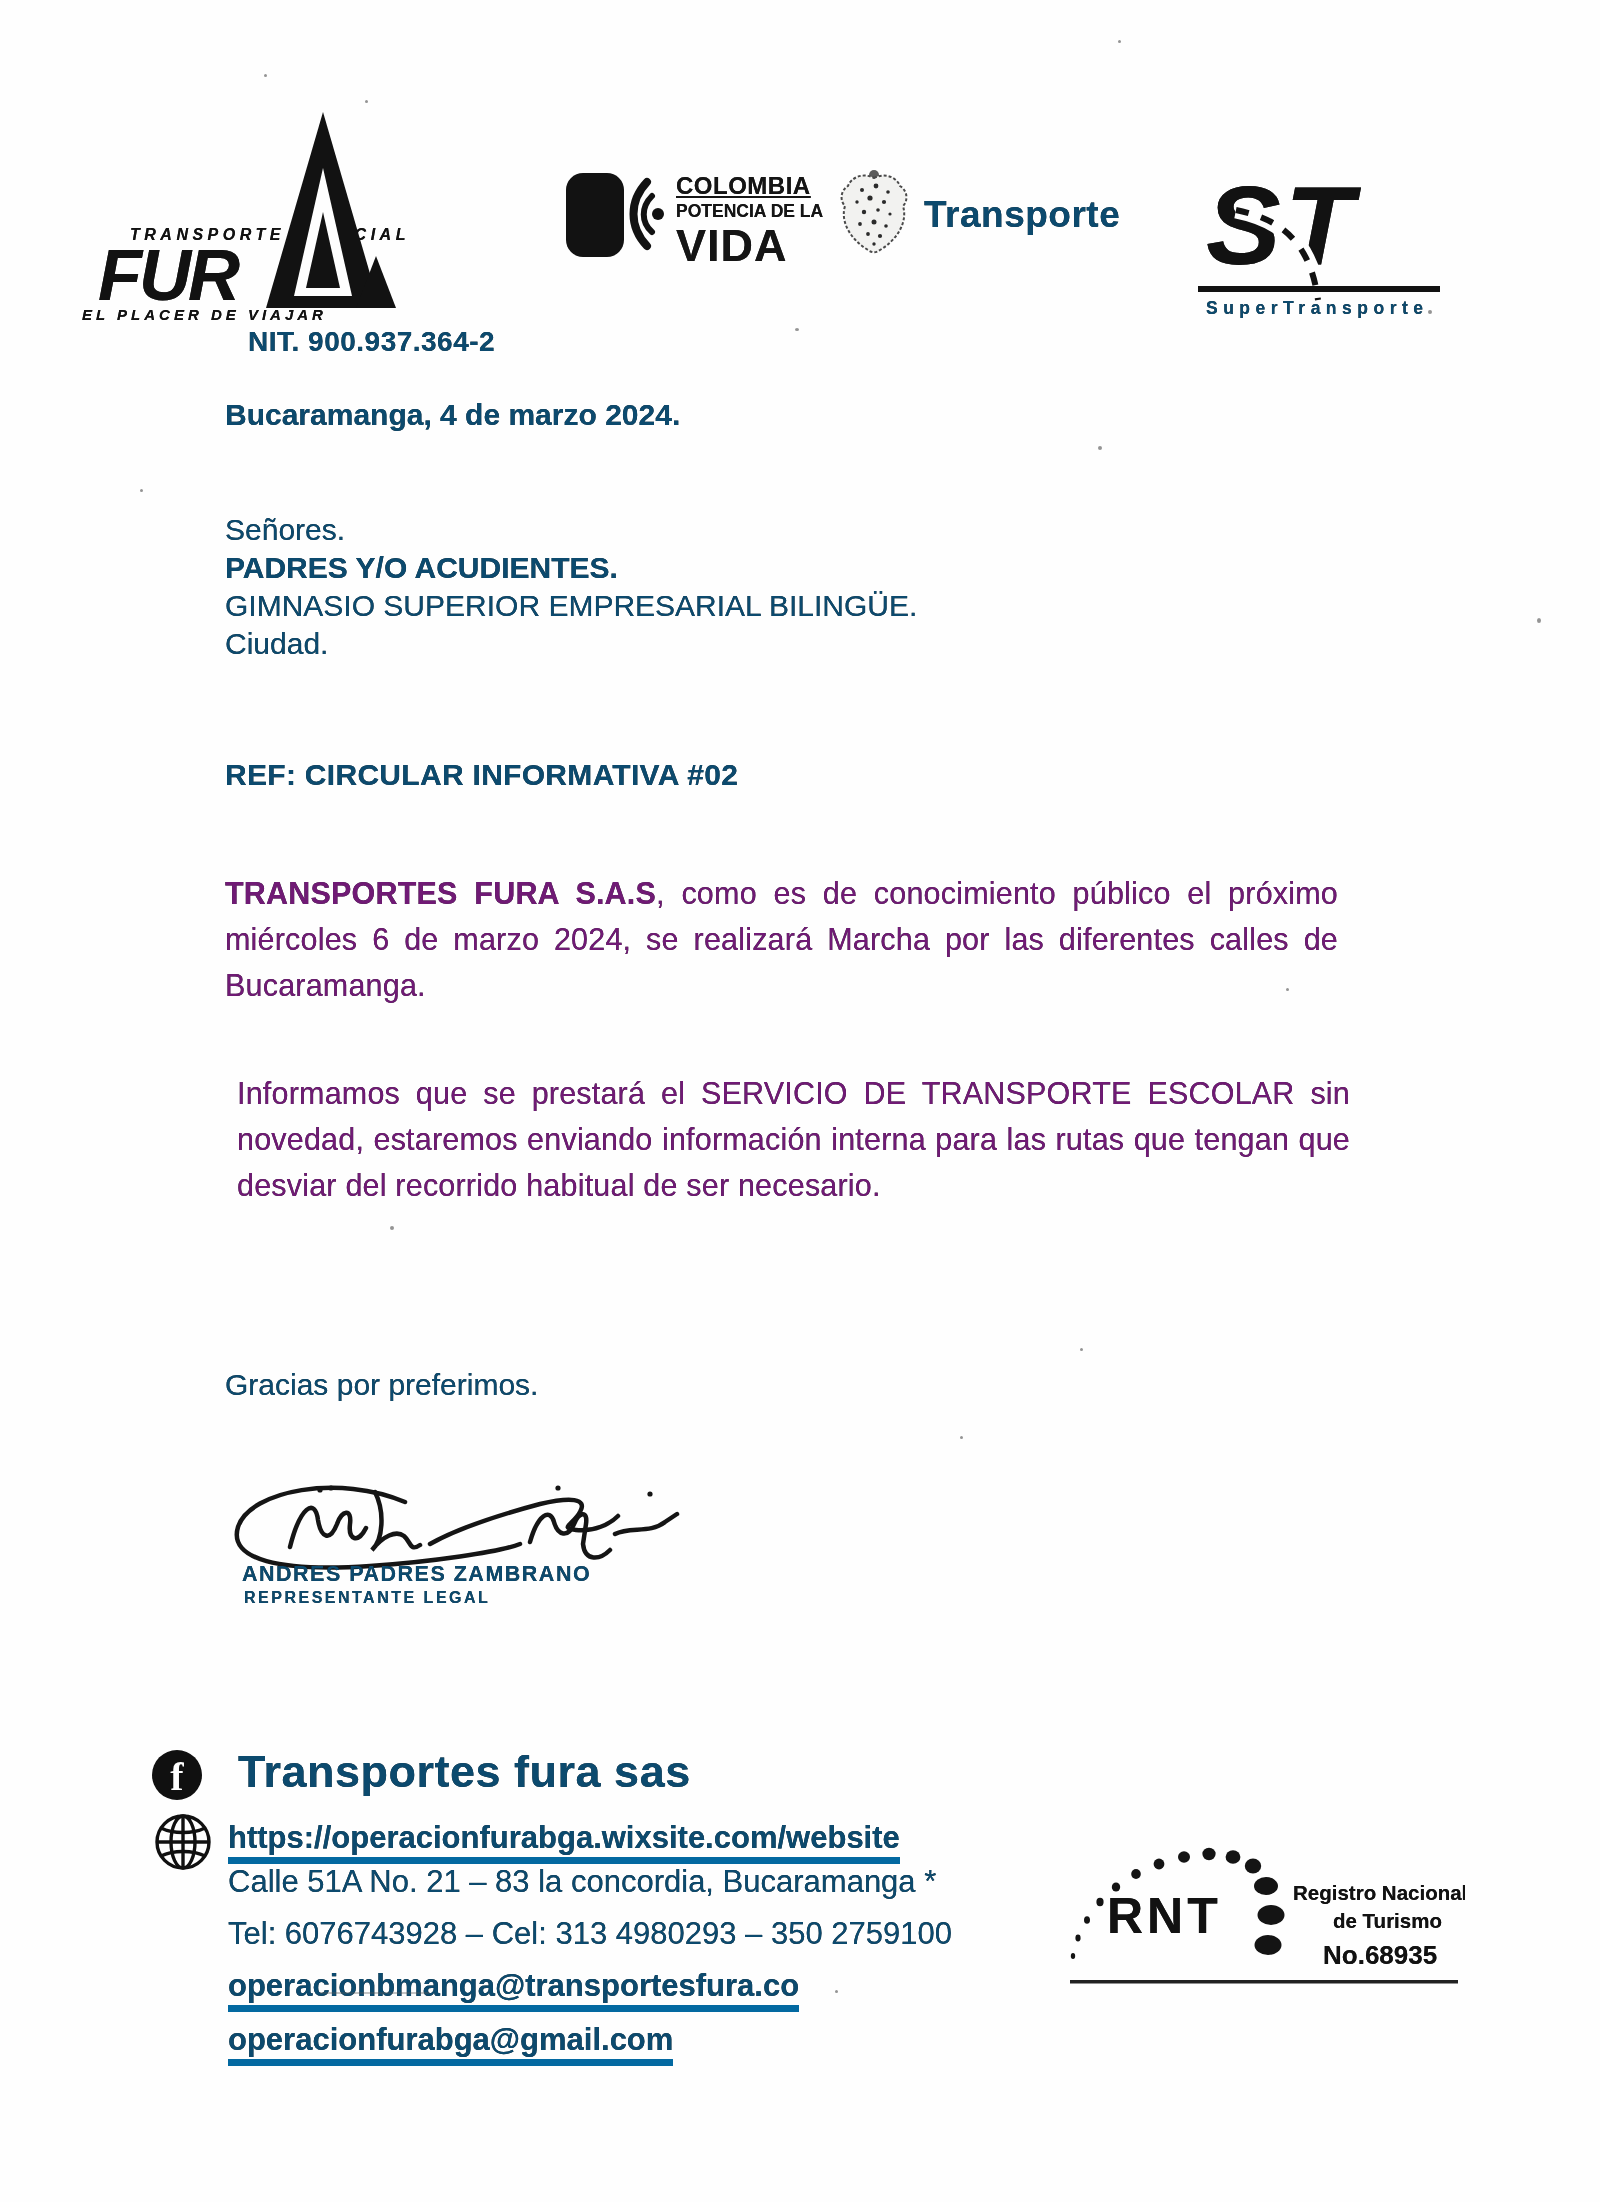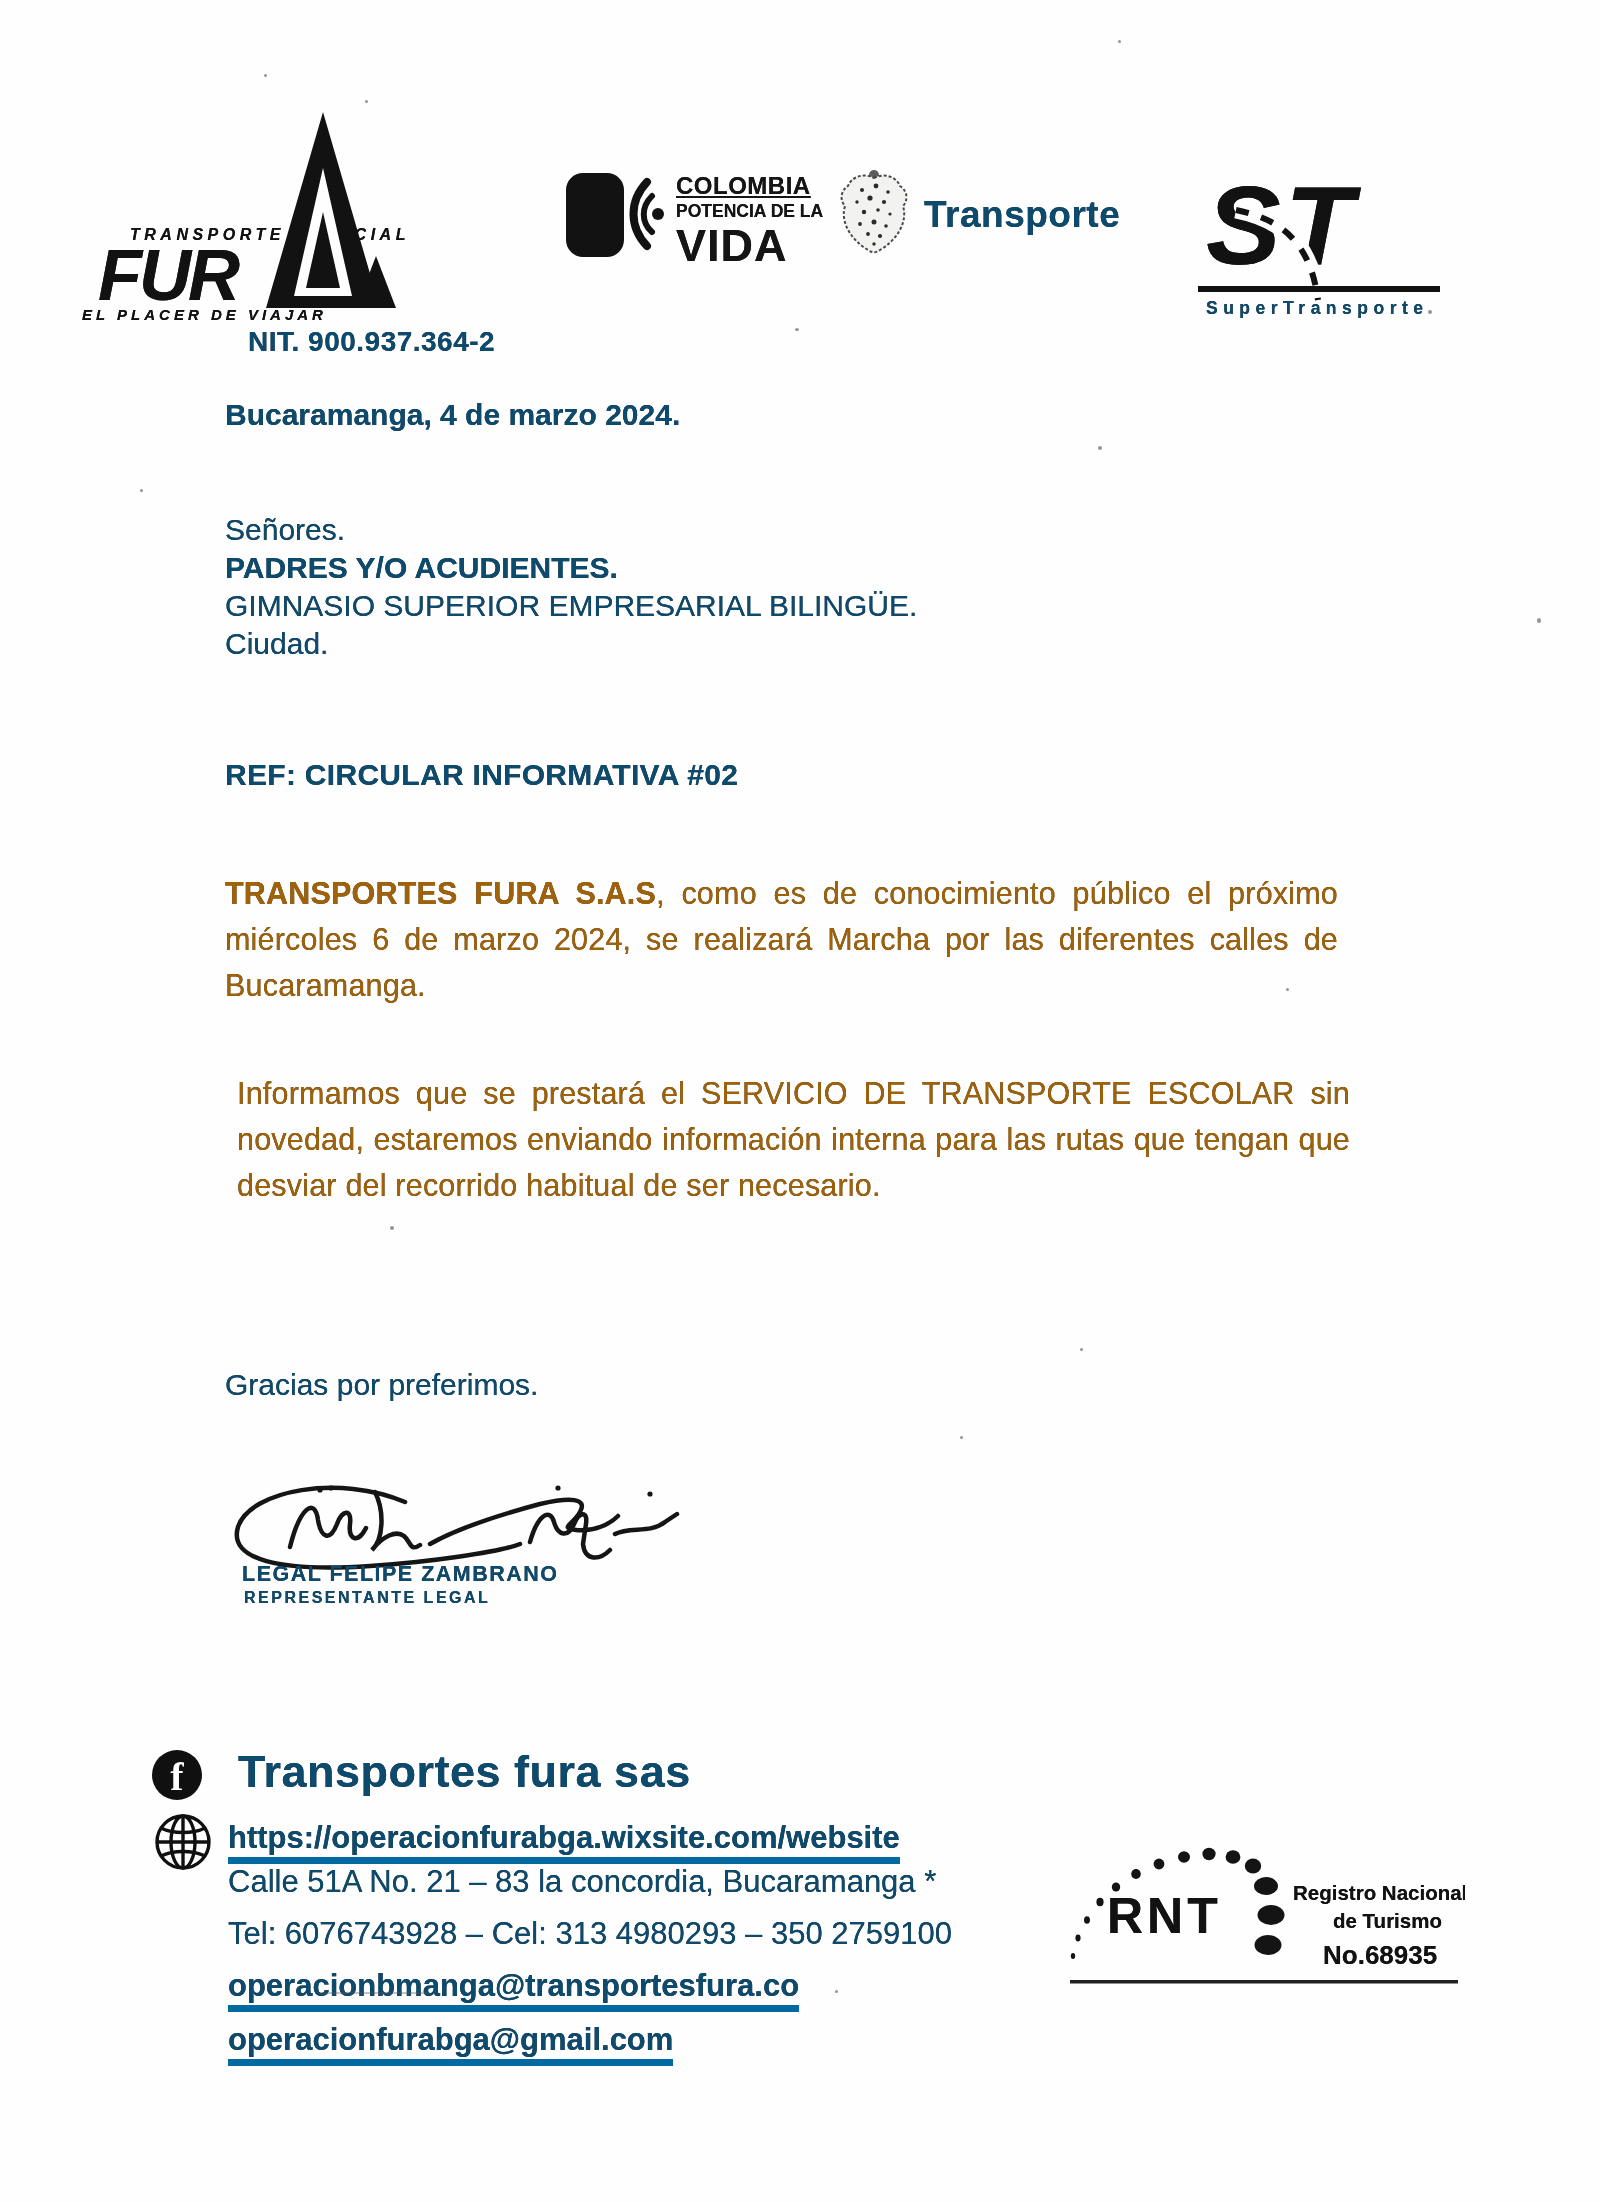--- a/index.html
+++ b/index.html
@@ -8,21 +8,21 @@
     background:#fefefe; color:#151515;
     font-family:"Liberation Sans", sans-serif;
     overflow:hidden;
   }
   .abs { position:absolute; }
   .t { position:absolute; white-space:nowrap; color:#0c4a6e; }
   .bold { font-weight:700; }
   .xbold { font-weight:800; }
   .para {
     position:absolute; white-space:normal; text-align:justify; text-align-last:left;
-    font-size:30.5px; line-height:46px; color:#a16207; letter-spacing:0.2px;
+    font-size:30.5px; line-height:46px; color:#701a75; letter-spacing:0.2px;
     width:1113px; left:225px;
   }
   .ul { border-bottom:7px solid #0369a1; padding-bottom:1px; display:inline-block; }
   .speck { position:absolute; background:#5a5a5a; border-radius:50%; opacity:0.65; }
   .fb-circle {
     position:absolute; width:50px; height:50px; border-radius:50%;
     background:#101010; display:flex; align-items:flex-end; justify-content:center;
   }
   .fb-circle span { color:#fff; font-weight:700; font-size:40px; line-height:46px; font-family:"Liberation Serif", serif; }
   svg text { fill:#121212; font-family:"Liberation Sans", sans-serif; }
@@ -117,21 +117,21 @@
       <path d="M310,70 C318,42 330,36 334,50 C338,64 348,66 354,52 C359,40 368,38 366,52 L363,72 C365,90 380,88 390,78"></path>
       <path d="M395,62 C410,54 430,62 445,50 L457,42"></path>
     </g>
     <g fill="#151515">
       <circle cx="100" cy="18" r="2.6"></circle>
         <circle cx="111" cy="16" r="2.6"></circle>
       <circle cx="338" cy="16" r="2.6"></circle>
         <circle cx="430" cy="22" r="2.6"></circle>
     </g>
   </svg>
-  <div class="t xbold" style="left:242px; top:1562px; font-size:21.5px; letter-spacing:1.5px;">LEGAL FELIPE ZAMBRANO</div>
+  <div class="t xbold" style="left:242px; top:1562px; font-size:21.5px; letter-spacing:1.5px;">ANDRES PADRES ZAMBRANO</div>
   <div class="t bold" style="left:244px; top:1589px; font-size:16px; letter-spacing:2.5px;">REPRESENTANTE LEGAL</div>
 
   <div class="fb-circle" style="left:152px; top:1750px;">
     <span>f</span>
   </div>
   <div class="t bold" style="left:238px; top:1746px; font-size:45px; letter-spacing:0.5px;">Transportes fura sas</div>
 
   <svg class="abs" style="left:153px; top:1812px;" width="60" height="60" viewBox="0 0 60 60">
     <g stroke="#101010" stroke-width="3.4" fill="none">
       <circle cx="30" cy="30" r="26"></circle>

